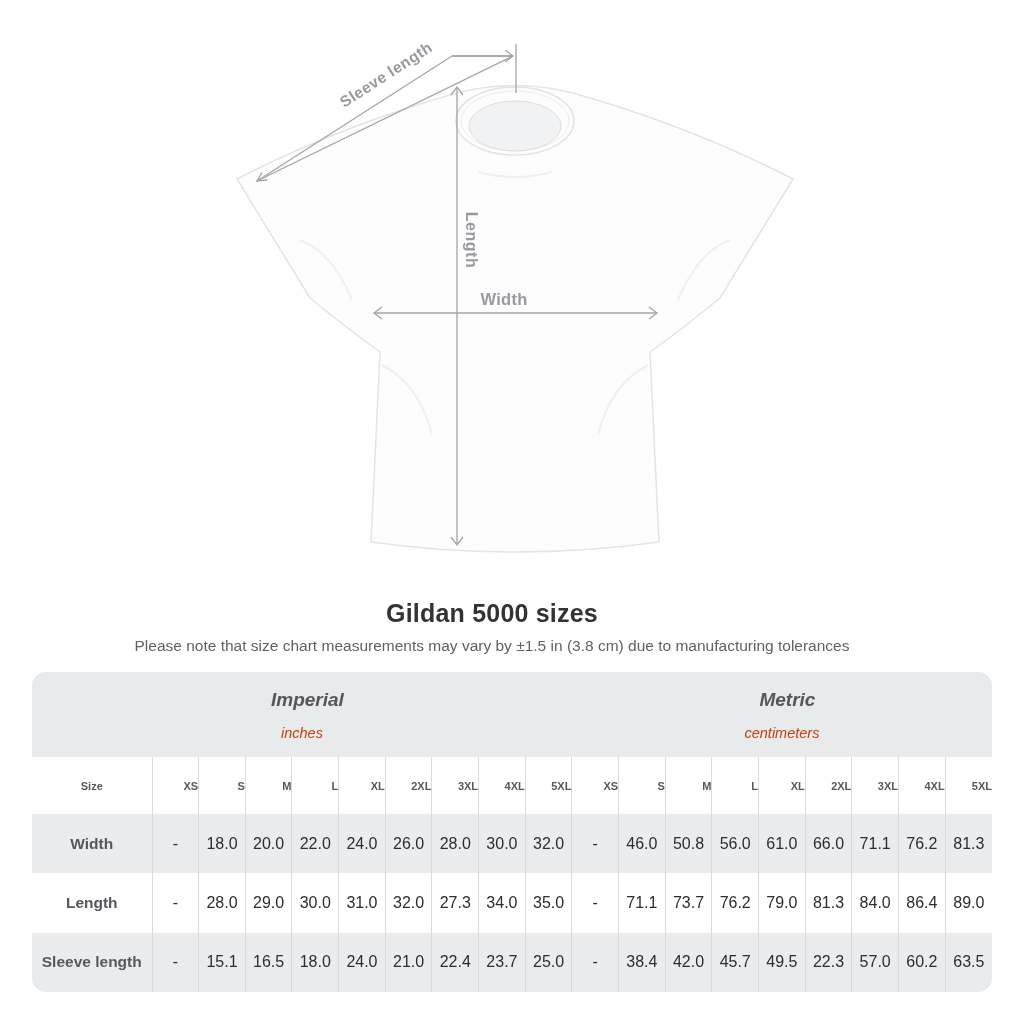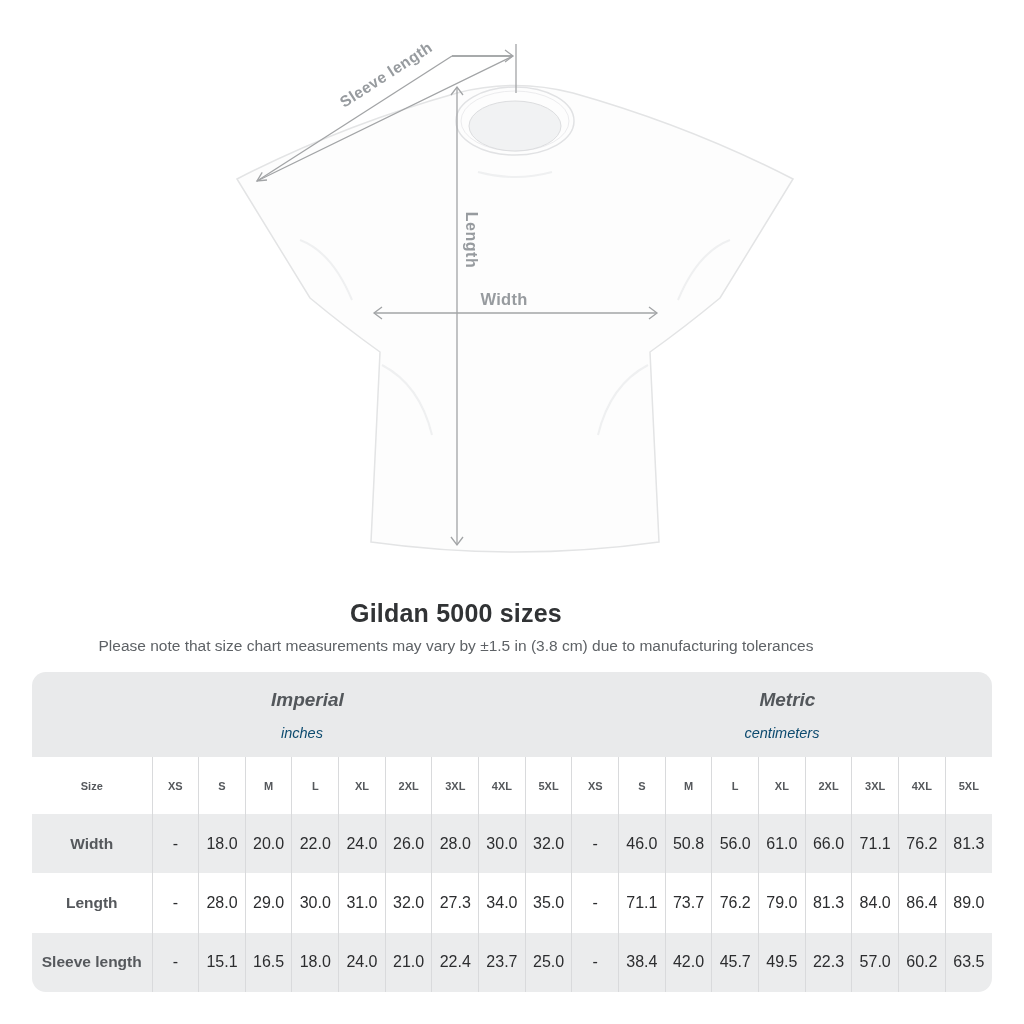--- a/index.html
+++ b/index.html
@@ -1,35 +1,35 @@
 <!DOCTYPE html>
 <html><head>
 <meta charset="utf-8">
 <style>
   html,body{margin:0;padding:0;}
   body{
     width:1024px;height:1024px;position:relative;overflow:hidden;
     background:#ffffff;font-family:"Liberation Sans", sans-serif;
   }
   .diagram-svg{position:absolute;top:0;left:0;}
-  .title-wrap{position:absolute;top:599px;left:0;width:912px;text-align:center;}
+  .title-wrap{position:absolute;top:599px;left:0;width:912px;text-align:center;padding-left:36px;}
   .title{margin:0;font-size:25px;font-weight:bold;color:#313335;letter-spacing:.2px;}
   .subtitle{margin:9px 0 0;font-size:15.5px;color:#5e6266;}
   .table-card{
     position:absolute;left:32px;top:672px;width:960px;height:320px;
     border-radius:14px;overflow:hidden;background:#ffffff;
   }
   table{width:100%;height:100%;border-collapse:collapse;table-layout:fixed;}
   col.size-col{width:120px;}
   th,td{text-align:center;vertical-align:middle;padding:0;}
   tr.band th{background:#e9eaeb;height:85px;border:none;}
   .band-label{font-size:19px;font-weight:bold;font-style:italic;color:#53575b;padding-left:11px;}
-  .band-unit{font-size:14.5px;font-style:italic;font-weight:normal;color:#0c4a6e;margin-top:14px;}
+  .band-unit{font-size:14.5px;font-style:italic;font-weight:normal;color:#c2410c;margin-top:14px;}
   tr.cols th{height:57px;font-size:11px;font-weight:bold;color:#55585c;background:#fff;}
-  tr.cols th:not(:first-child){border-left:1px solid #d9dadc;}
+  tr.cols th:not(:first-child){border-left:1px solid #d9dadc;text-align:right;}
   tbody tr{height:59px;background:#fff;}
   tbody tr.shade{background:#ebeced;}
   tbody th{font-size:15.5px;font-weight:bold;color:#55585c;}
   tbody td{font-size:16px;font-weight:normal;color:#2c2d2f;}
   tbody tr > *:not(:first-child){border-left:1px solid #d9dadc;}
   .arrow{stroke:#a2a4a6;stroke-width:1.3;fill:none;}
   .diag-label{fill:#979b9f;font-family:"Liberation Sans",sans-serif;font-weight:bold;}
   .tee-outline{fill:#fdfdfd;stroke:#e3e4e5;stroke-width:1.5;}
   .wrinkle{stroke:#eff0f1;stroke-width:2;fill:none;}
 </style>

